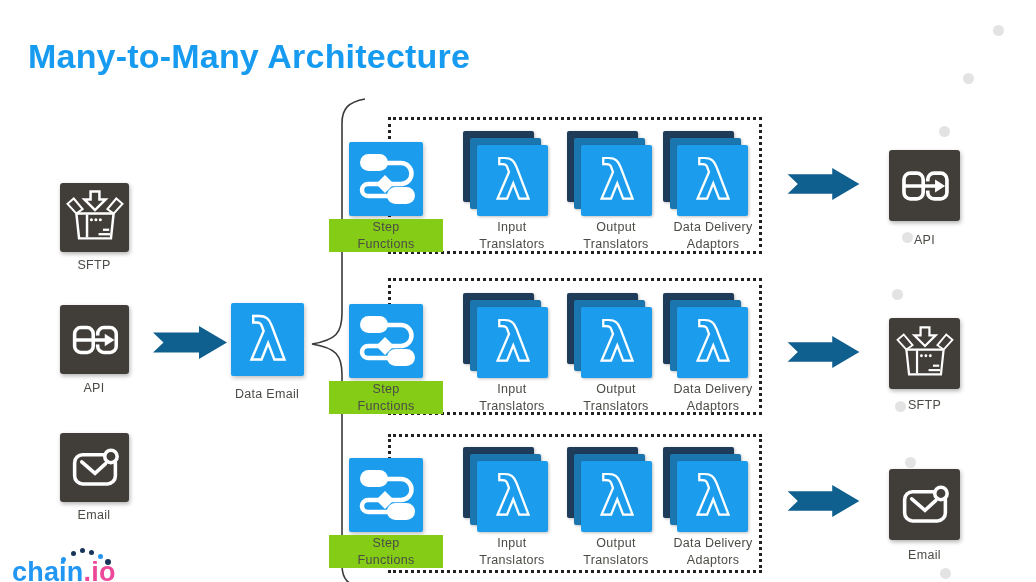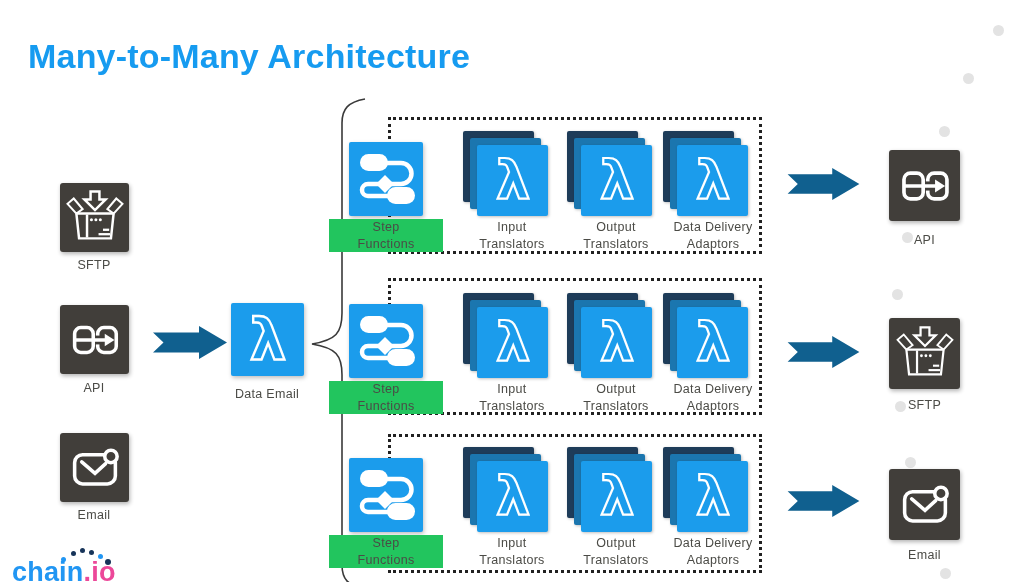--- a/index.html
+++ b/index.html
@@ -6,21 +6,21 @@
   .canvas{position:relative;width:1036px;height:582px;background:#fff;overflow:hidden;
           font-family:"Liberation Sans",sans-serif;margin-top:11px;}
   .title{position:absolute;left:28px;top:26px;font-size:34px;font-weight:bold;color:#169BF0;letter-spacing:.2px;}
   .bgdot{position:absolute;width:11px;height:11px;border-radius:50%;background:#E3E3E3;}
   .box-dark{position:absolute;width:69px;height:69px;background:#413E3A;border-radius:3px;
             box-shadow:1px 2px 4px rgba(0,0,0,.3);display:flex;align-items:center;justify-content:center;}
   .box-blue{position:absolute;background:#1B9CEC;border-radius:2px;box-shadow:1px 2px 4px rgba(0,0,0,.25);
             display:flex;align-items:center;justify-content:center;}
   .cap{position:absolute;font-size:12.5px;color:#4B4B46;letter-spacing:.3px;text-align:center;
        white-space:pre-line;line-height:1.32;}
-  .cap.onborder{background:#22c55e;}
+  .cap.onborder{background:#84cc16;}
   .dotrect{position:absolute;border:3px dotted #212121;width:368px;}
   .stack{position:absolute;width:85px;height:85px;}
   .layer{position:absolute;width:71px;height:71px;border-radius:2px;box-shadow:1px 1px 3px rgba(0,0,0,.25);}
   .layer.back{left:0;top:0;background:#1E3C59;}
   .layer.mid{left:7px;top:7px;background:#1B76AF;}
   .layer.front{left:14px;top:14px;background:#1B9CEC;display:flex;align-items:center;justify-content:center;}
   .arrow{position:absolute;}
   .brace{position:absolute;left:302px;top:84px;}
   .logo{position:absolute;left:12px;top:534px;width:140px;height:44px;}
   .logo .word{position:absolute;left:0;top:12px;font-size:27px;font-weight:bold;letter-spacing:.2px;}

